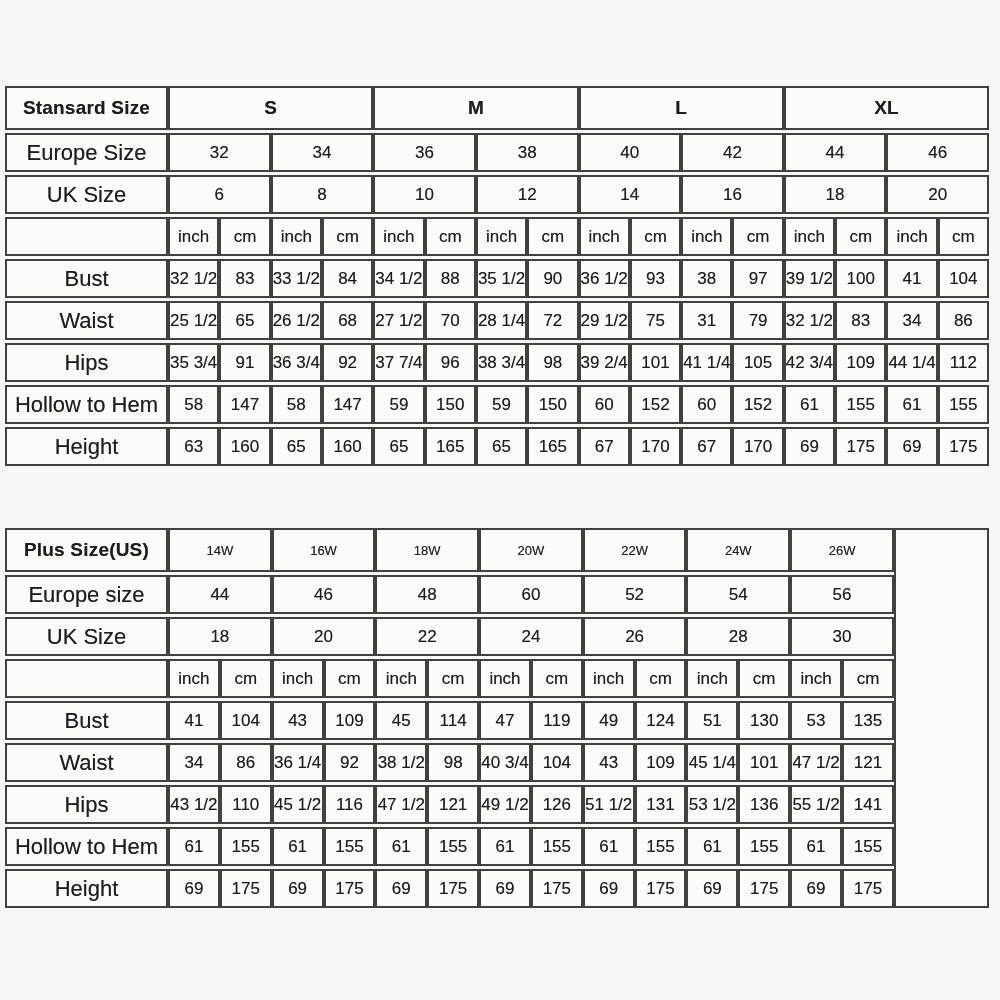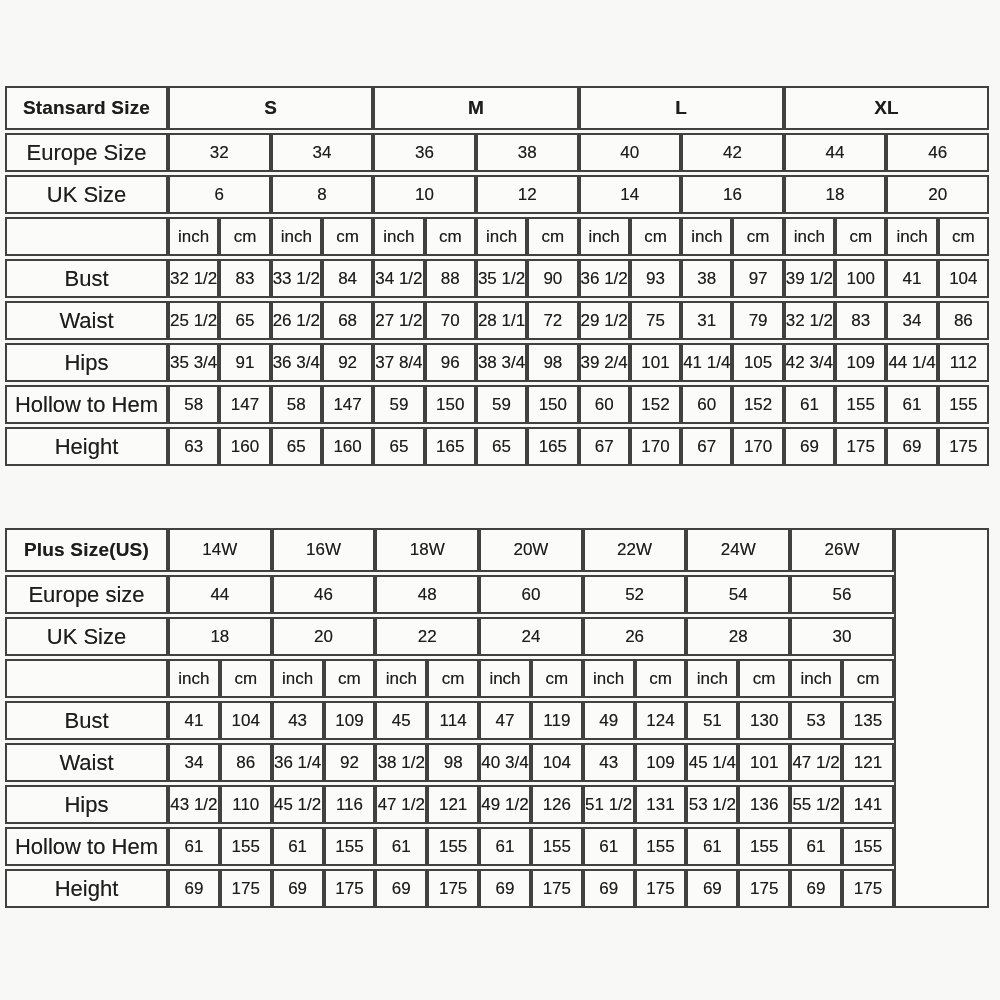--- a/index.html
+++ b/index.html
@@ -33,21 +33,21 @@
     font-size: 17px;
     color: #1d1d1d;
     white-space: nowrap;
     overflow: hidden;
     text-shadow: 0 0 0.5px rgba(25,25,25,0.55);
   }
   tr.tall td { height: 40px; }
 
   .b { font-weight: bold; font-size: 19px; letter-spacing: 0.2px; }
   #standard-table .group { font-weight: bold; font-size: 19px; }
-  #plus-table .group { font-weight: normal; font-size: 17px; }
+  #plus-table .group { font-weight: normal; font-size: 13px; }
   td.label { font-size: 22px; }
   td.label.b { font-size: 19px; }
 </style>
 </head>
 <body>
 
 <div class="sheet">
   <table id="standard-table">
       <colgroup>
         <col class="col-label">
@@ -137,38 +137,38 @@
           <td>104</td>
         </tr>
         <tr>
           <td class="label">Waist</td>
           <td>25 1/2</td>
           <td>65</td>
           <td>26 1/2</td>
           <td>68</td>
           <td>27 1/2</td>
           <td>70</td>
-          <td>28 1/1</td>
+          <td>28 1/4</td>
           <td>72</td>
           <td>29 1/2</td>
           <td>75</td>
           <td>31</td>
           <td>79</td>
           <td>32 1/2</td>
           <td>83</td>
           <td>34</td>
           <td>86</td>
         </tr>
         <tr>
           <td class="label">Hips</td>
           <td>35 3/4</td>
           <td>91</td>
           <td>36 3/4</td>
           <td>92</td>
-          <td>37 8/4</td>
+          <td>37 7/4</td>
           <td>96</td>
           <td>38 3/4</td>
           <td>98</td>
           <td>39 2/4</td>
           <td>101</td>
           <td>41 1/4</td>
           <td>105</td>
           <td>42 3/4</td>
           <td>109</td>
           <td>44 1/4</td>

